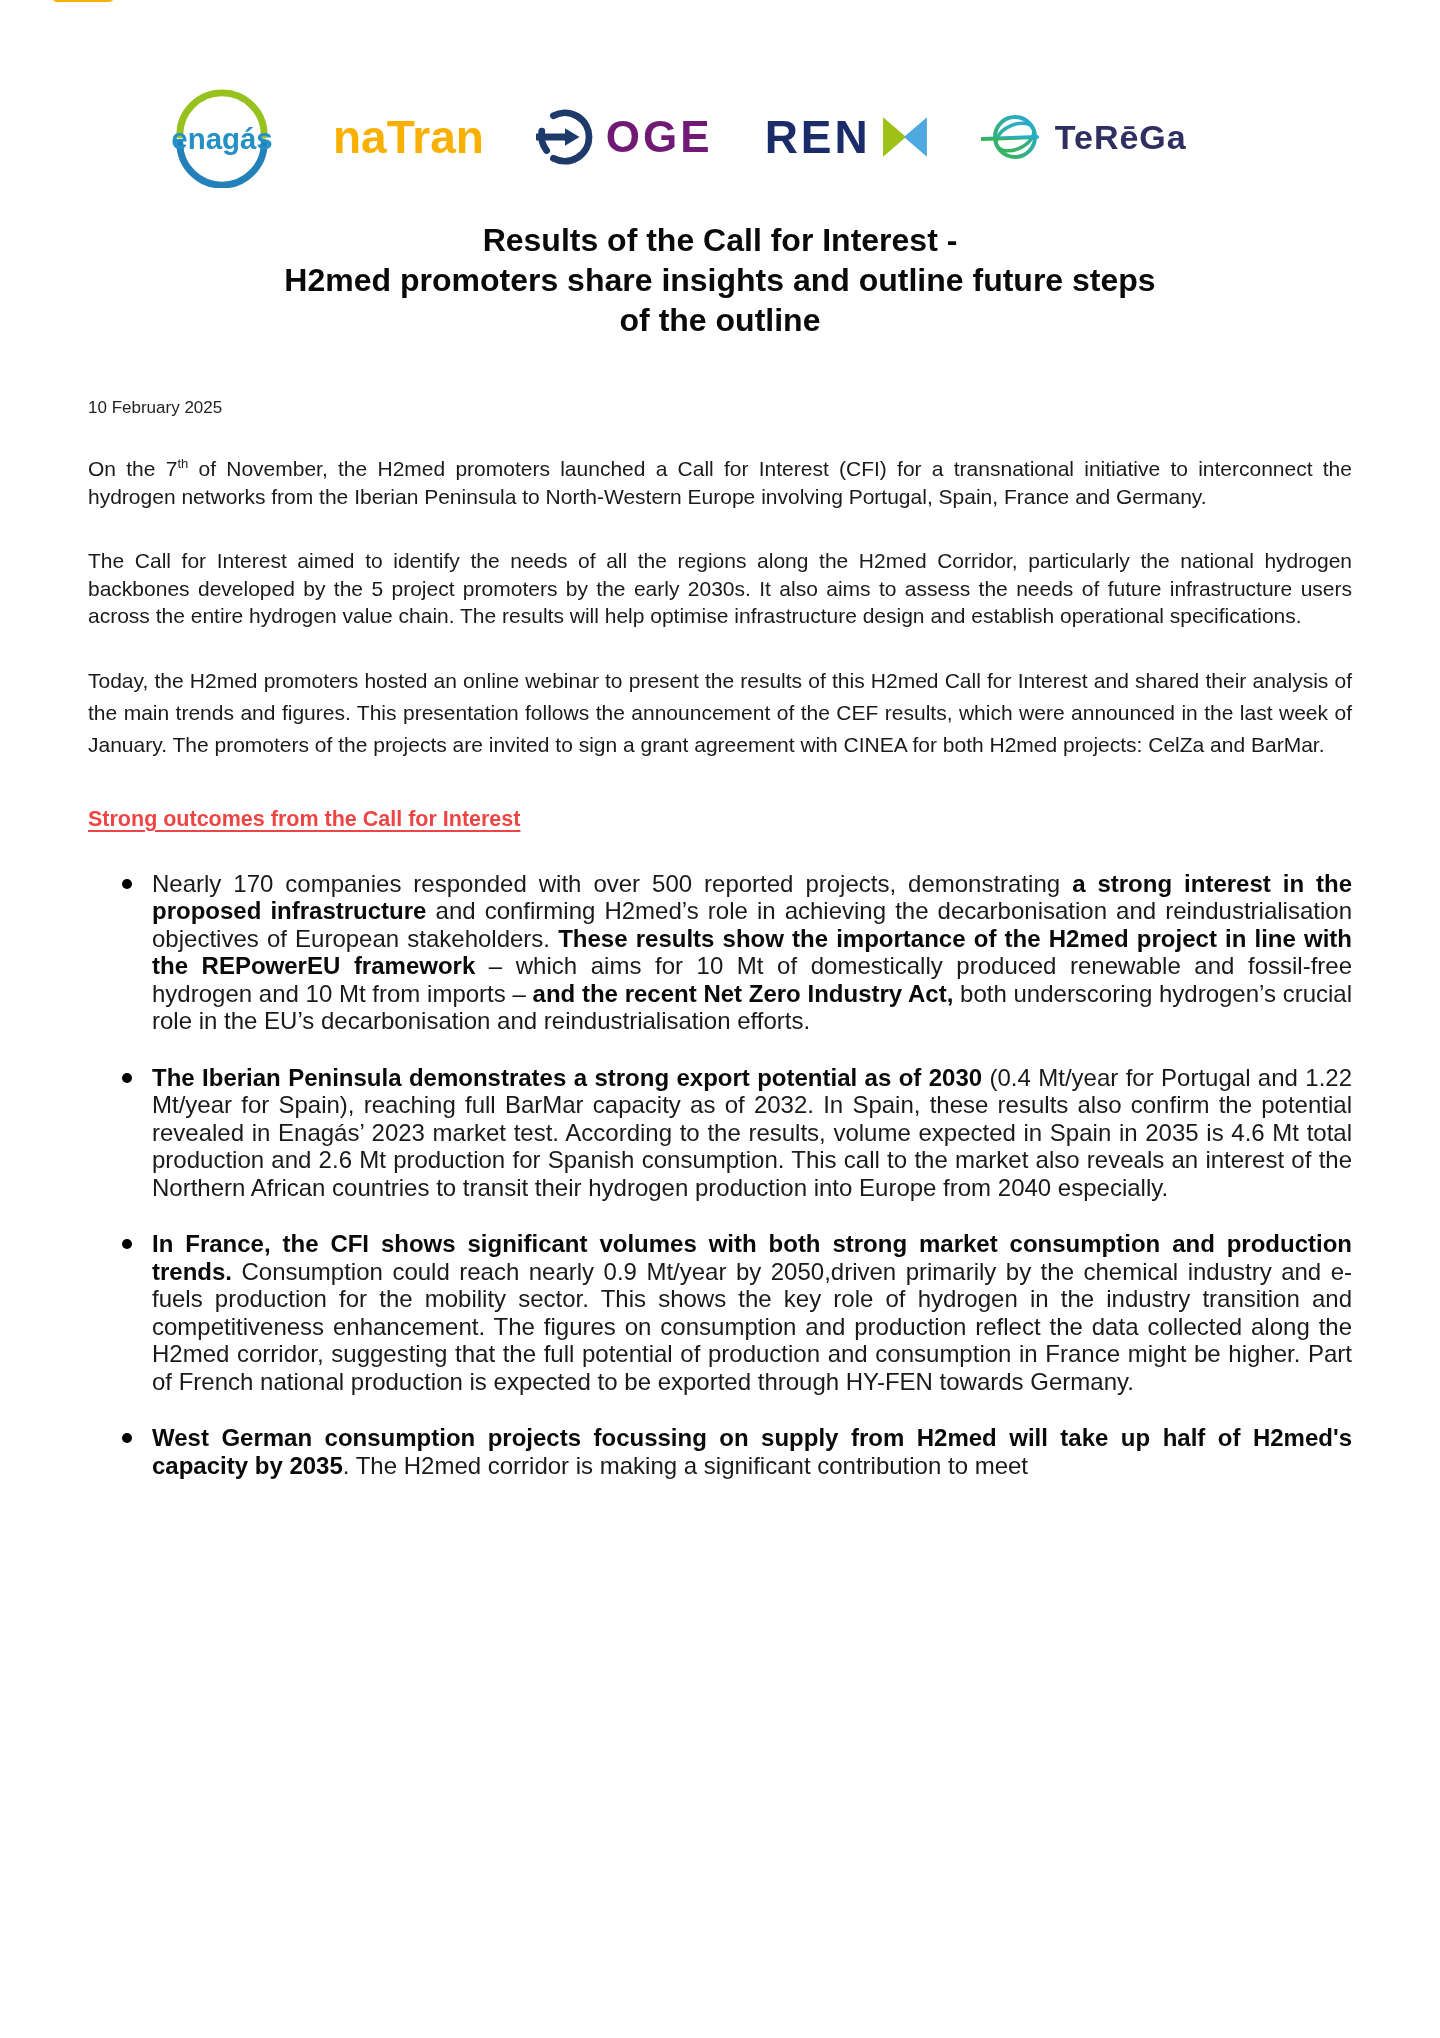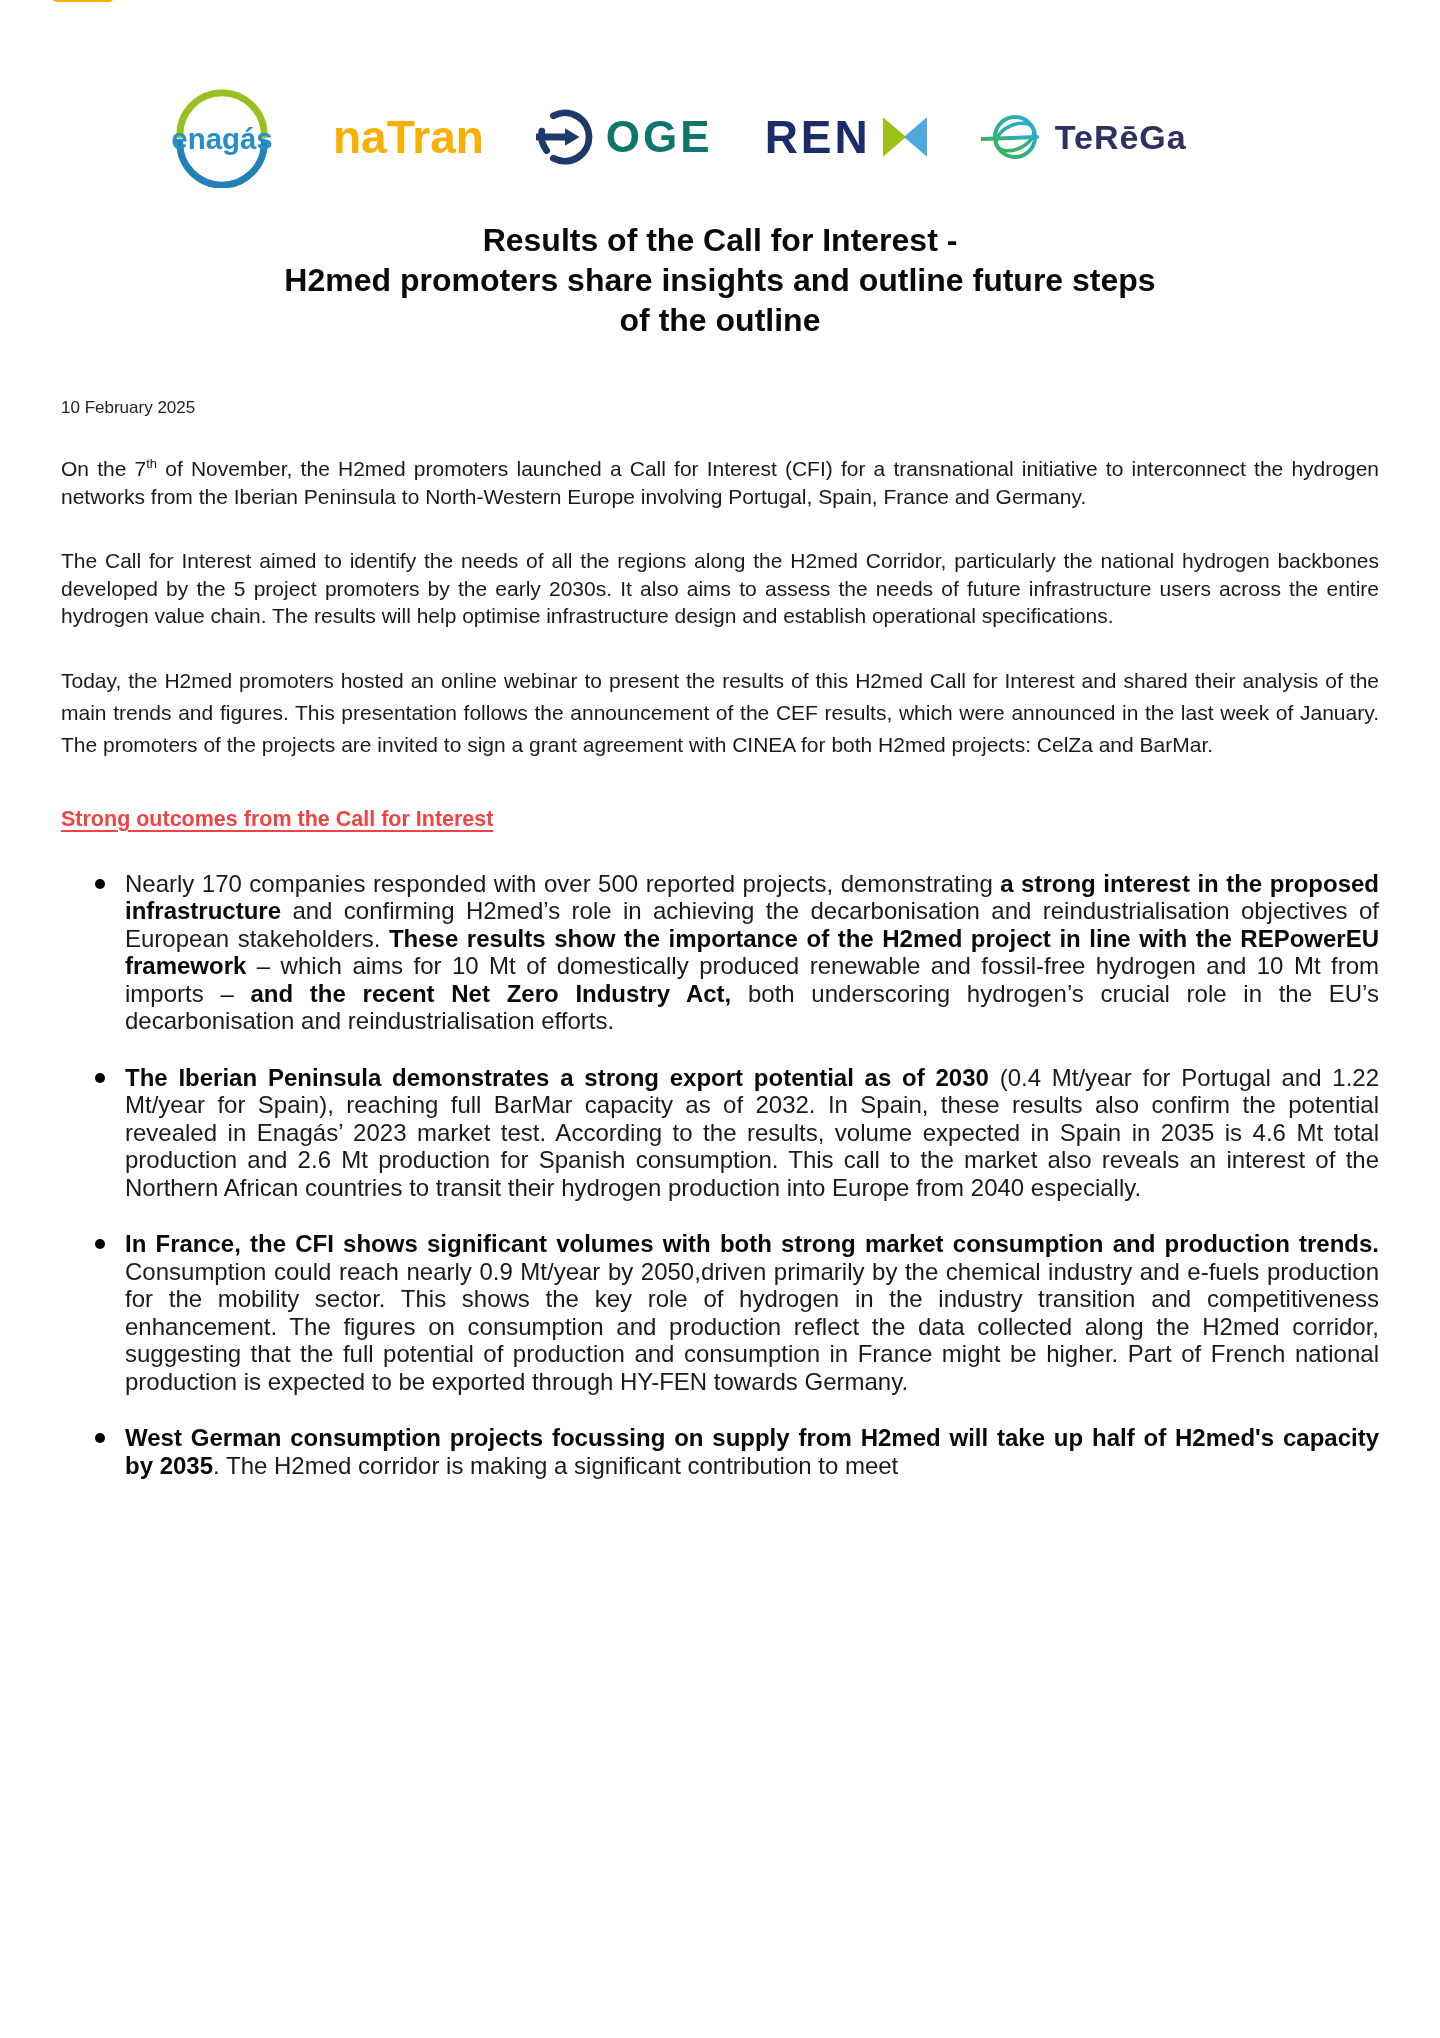--- a/index.html
+++ b/index.html
@@ -13,29 +13,29 @@
     padding:86px 0 0 163px; height:102px;
   }
   .logo { display:flex; align-items:center; }
   .natran-word {
     position:relative; font-size:46px; font-weight:bold; color:#F9B000;
     letter-spacing:0px; line-height:1;
   }
   .natran-bar { position:absolute; top:-8px; left:52px; width:62px; height:10px;
     border-radius:5px; background:#F9B000; }
   .oge { gap:12px; }
-  .oge-word { font-size:44px; font-weight:bold; color:#0f766e; letter-spacing:3px; }
+  .oge-word { font-size:44px; font-weight:bold; color:#701a75; letter-spacing:3px; }
   .ren { gap:10px; }
   .ren-word { font-size:46px; font-weight:800; color:#1B2C6B; letter-spacing:3px; }
   .terega { gap:10px; }
   .terega-word { font-size:34px; font-weight:bold; color:#2F3061; letter-spacing:1px; }
   
   .h2med-wrap { display:flex; justify-content:center; margin-top:26px; }
   
-  .content { padding:0 61px; }
+  .content { padding:0 88px; }
   .title {
     margin-top:32px; text-align:center; font-weight:bold;
     font-size:32px; line-height:40px; color:#0a0a0a;
   }
   .date-line { margin-top:58px; font-size:17px; color:#222; }
   .para {
     margin-top:37px; font-size:21px; line-height:27.5px;
     text-align:justify; color:#1a1a1a;
   }
   .para.wide { line-height:32px; margin-top:35px; }

